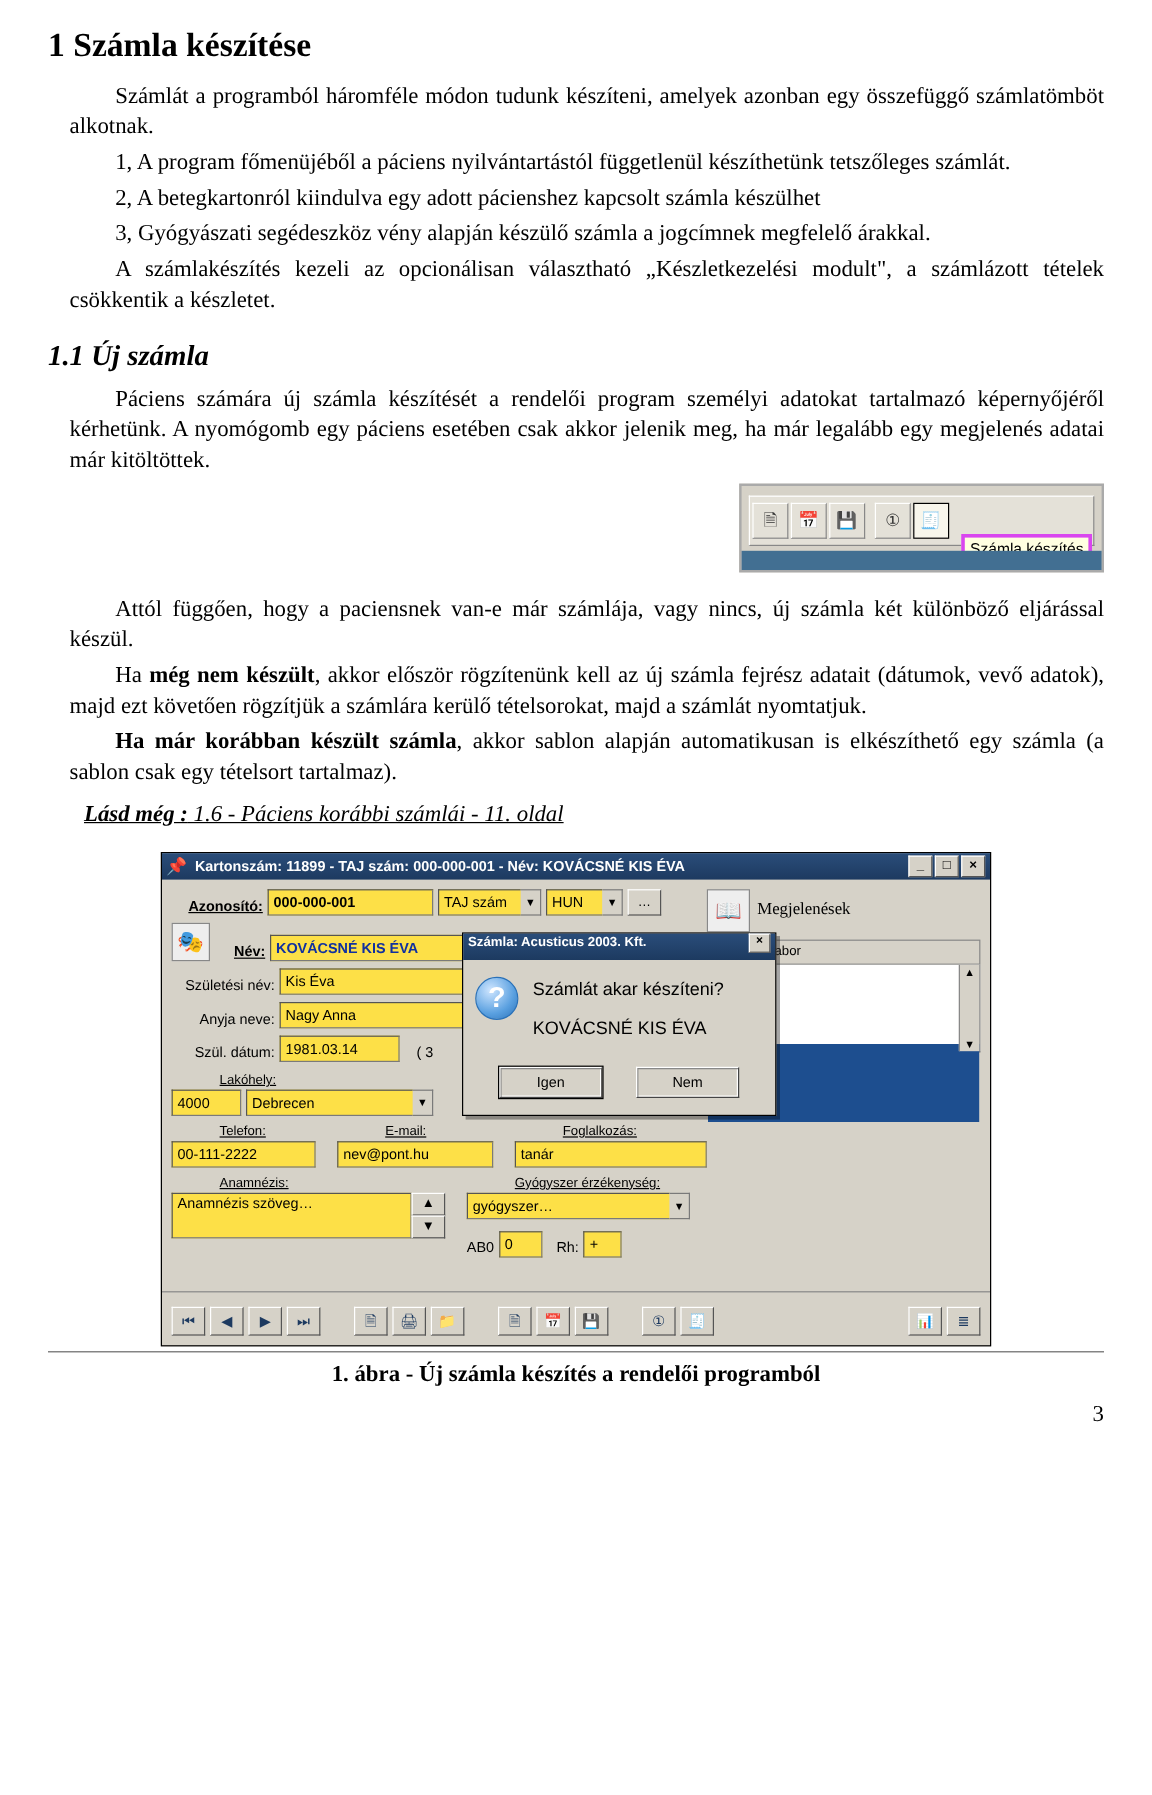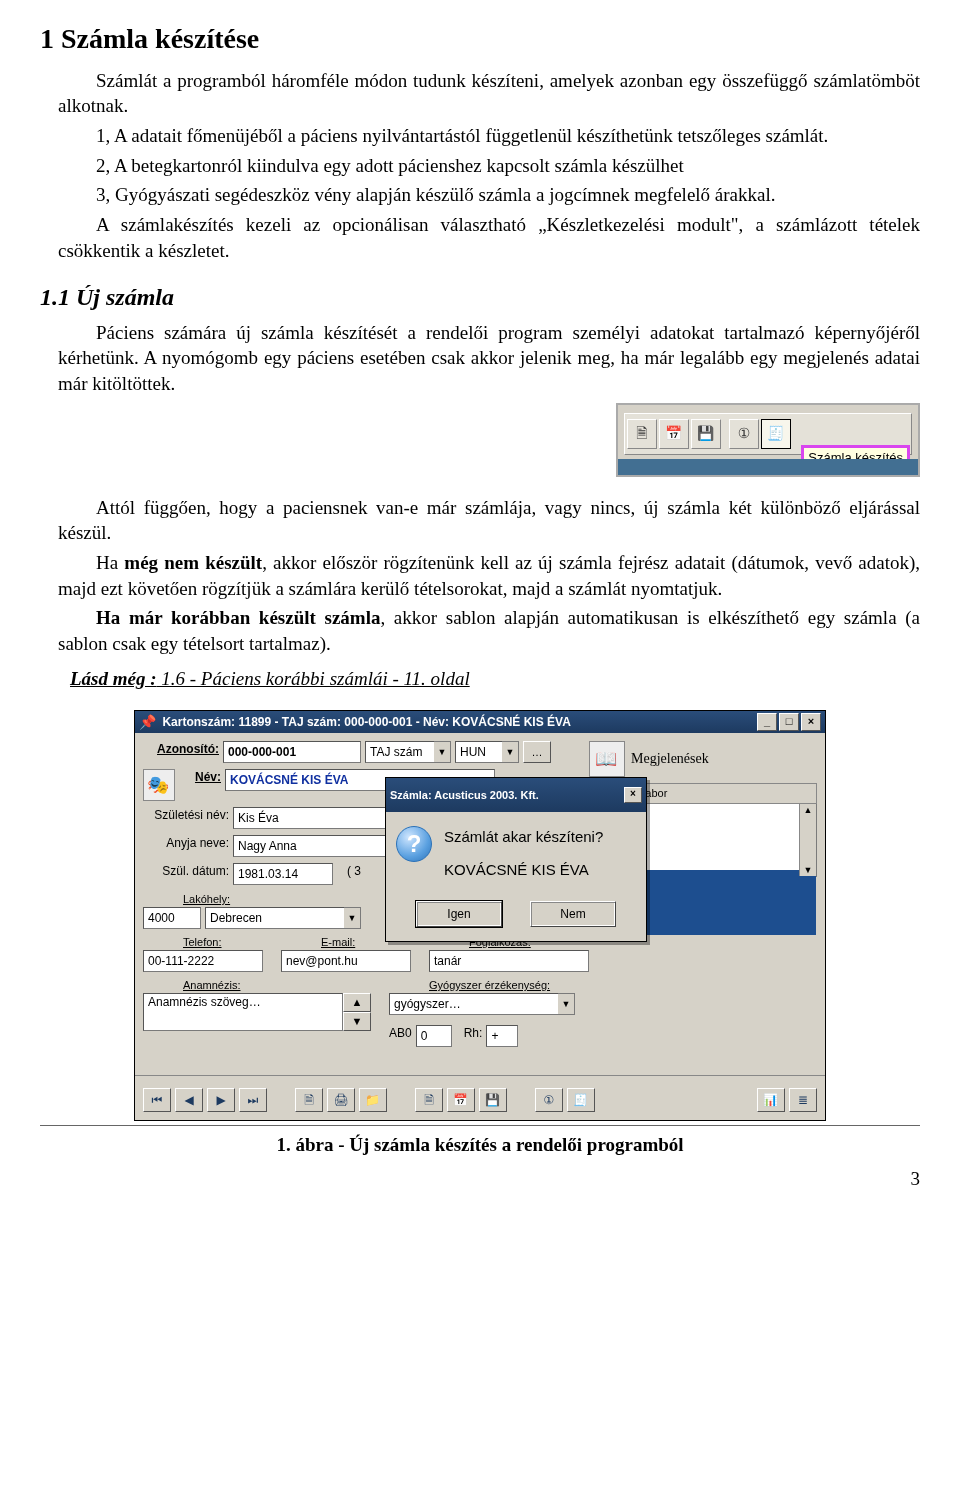--- a/index.html
+++ b/index.html
@@ -52,25 +52,25 @@
     background:#d6d2c8;
   }
   .titlebar {
     height:22px; background: linear-gradient(#2a4d7a,#1d3a60);
     color:#fff; display:flex; align-items:center; padding:0 4px; font-weight:bold;
   }
   .titlebar .t-left { flex:1; font-size:12px; white-space:nowrap; overflow:hidden; }
   .winbtns { display:flex; gap:2px; }
   .winbtn { width:18px; height:16px; background:#d6d2c8; border:1px solid #fff; border-right-color:#555; border-bottom-color:#555; text-align:center; font-size:11px; line-height:14px; color:#000; }
   .form-body { padding:8px; position:relative; }
-  .row { display:flex; align-items:flex-start; margin-bottom:6px; gap:4px; }
+  .row { display:flex; align-items:flex-end; margin-bottom:6px; gap:4px; }
   .lbl { font-size:12px; color:#000; text-align:right; }
   .lbl.u { text-decoration:underline; font-weight:bold; }
   .field {
-    background:#ffffff; border:1px solid #7a7a7a; border-top-color:#555; border-left-color:#555;
+    background:#fde047; border:1px solid #7a7a7a; border-top-color:#555; border-left-color:#555;
     height:20px; padding:0 4px; font-size:12px; display:flex; align-items:center;
   }
   .btn3d {
     background:#d6d2c8; border:1px solid #fff; border-right-color:#555; border-bottom-color:#555;
     height:20px; min-width:18px; padding:0 4px; font-size:11px; display:inline-flex; align-items:center; justify-content:center;
   }
   .iconbox { width:34px; height:34px; border:1px solid #888; background:#eee; display:flex; align-items:center; justify-content:center; font-size:18px; }
 
   .combo { display:flex; }
   .combo .field { border-right:none; }
@@ -88,21 +88,21 @@
   .rp-row.sel { background:#1d4e8f; color:#fff; }
   .rp-scroll { position:absolute; right:0; top:0; bottom:0; width:16px; background:#d6d2c8; border-left:1px solid #888; display:flex; flex-direction:column; justify-content:space-between; align-items:center; font-size:9px; }
 
   
   .dialog {
     position:absolute; left:250px; top:44px; width:260px;
     background:#d6d2c8; border:1px solid #000;
     box-shadow: 3px 3px 0 rgba(0,0,0,0.35);
     z-index:10;
   }
-  .dlg-title { height:34px; background:linear-gradient(#2a4d7a,#1d3a60); color:#fff; font-size:11px; font-weight:bold; display:flex; align-items:center; padding:0 4px; justify-content:space-between; }
+  .dlg-title { height:22px; background:linear-gradient(#2a4d7a,#1d3a60); color:#fff; font-size:11px; font-weight:bold; display:flex; padding:0 4px; justify-content:space-between; }
   .dlg-body { padding:14px 10px; display:flex; gap:12px; }
   .qmark {
     width:34px; height:34px; border-radius:50%;
     background:radial-gradient(circle at 35% 30%, #cfe6ff, #5aa0e0 60%, #2a71b8);
     color:#fff; font-size:24px; font-weight:bold; display:flex; align-items:center; justify-content:center;
     border:1px solid #2a71b8;
   }
   .dlg-text { font-size:15px; line-height:1.5; }
   .dlg-btns { display:flex; gap:28px; justify-content:center; padding:6px 0 14px 0; }
   .dlg-btn {
@@ -130,21 +130,21 @@
 </style>
 </head>
 <body>
 
 
 
 
 <h1>1  Számla készítése</h1>
 
 <p class="para indent">Számlát a programból háromféle módon tudunk készíteni, amelyek azonban egy összefüggő számlatömböt alkotnak.</p>
-<p class="para indent">1, A adatait főmenüjéből a páciens nyilvántartástól függetlenül készíthetünk tetszőleges számlát.</p>
+<p class="para indent">1, A program főmenüjéből a páciens nyilvántartástól függetlenül készíthetünk tetszőleges számlát.</p>
 <p class="para indent">2, A betegkartonról kiindulva egy adott pácienshez kapcsolt számla készülhet</p>
 <p class="para indent">3, Gyógyászati segédeszköz vény alapján készülő számla a jogcímnek megfelelő árakkal.</p>
 <p class="para indent">A számlakészítés kezeli az opcionálisan választható „Készletkezelési modult", a számlázott tételek csökkentik a készletet.</p>
 
 <h2>1.1  Új számla</h2>
 <p class="para indent">Páciens számára új számla készítését a rendelői program személyi adatokat tartalmazó képernyőjéről kérhetünk. A nyomógomb egy páciens esetében csak akkor jelenik meg, ha már legalább egy megjelenés adatai már kitöltöttek.</p>
 
 
 <div class="toolbar-snip">
   <div class="bar">

